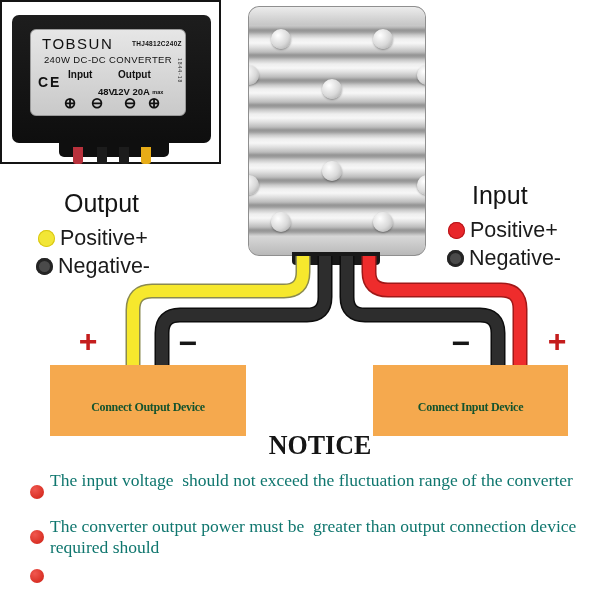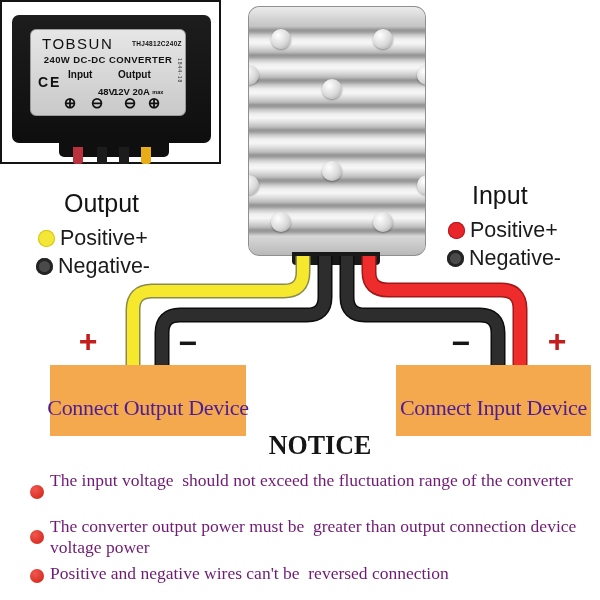--- a/index.html
+++ b/index.html
@@ -30,21 +30,21 @@
   .pw-black2 { left:117px; background:#1c1c1c; }
   .pw-yellow { left:139px; background:#e7ac17; }
 
   .device-label {
     position:absolute; left:28px; top:27px; width:156px; height:87px;
     background:linear-gradient(180deg,#e6e6e6,#c9c9c9);
     border:1px solid #9a9a9a; border-radius:6px; color:#111;
   }
   .lbl-brand  { position:absolute; left:11px; top:5px; font-size:15px; font-weight:normal; letter-spacing:1.5px; }
   .lbl-model  { position:absolute; left:101px; top:10px; font-size:6.5px; font-weight:bold; letter-spacing:.3px; }
-  .lbl-title  { position:absolute; left:0; top:24px; width:100%; text-align:center; font-size:9.5px; font-weight:bold; letter-spacing:.4px; }
+  .lbl-title  { position:absolute; left:0; top:24px; width:100%; text-align:center; font-size:9.5px; font-weight:normal; letter-spacing:.4px; }
   .lbl-ce     { position:absolute; left:7px; top:44px; font-size:14px; font-weight:bold; letter-spacing:2px; }
   .lbl-in     { position:absolute; left:37px; top:39px; font-size:10px; font-weight:bold; }
   .lbl-out    { position:absolute; left:87px; top:39px; font-size:10px; font-weight:bold; }
   .lbl-inv    { position:absolute; left:43px; top:56px; font-size:9.5px; font-weight:bold;margin-left:24px; }
   .lbl-outv   { position:absolute; left:82px; top:56px; font-size:9.5px; font-weight:bold; }
   .lbl-outv .unit { font-size:5.5px; vertical-align:1px; }
   .lbl-serial { position:absolute; right:2px; top:28px; font-size:5px; writing-mode:vertical-rl; letter-spacing:1px; color:#333; }
   .terminal { position:absolute; top:64px; width:18px; text-align:center; font-size:15px; font-weight:bold; }
   .t1{left:30px;} .t2{left:57px;} .t3{left:90px;} .t4{left:114px;}
 
@@ -77,41 +77,41 @@
   .dot-dark   { background:#4a4a4a; box-shadow:inset 0 0 0 3px #242424; }
   .dot-red    { background:#e8262a; box-shadow:inset 0 0 0 1px #b51519; }
   .legend-label { font-size:21.5px; color:#1b1b1b; }
 
   
   .device-box {
     top:365px; width:196px; height:71px; background:#F5A94E;
     display:flex; align-items:center; justify-content:center; padding-top:14px;
   }
   .device-box span {
-    font-family:"Liberation Serif", serif; font-weight:normal; font-size:22px;
-    color:#4c1d95; letter-spacing:-0.3px; white-space:nowrap;
+    font-family:"Liberation Serif", serif; font-weight:bold; font-size:12px;
+    color:#14532d; letter-spacing:-0.3px; white-space:nowrap;
   }
   .sign { width:30px; text-align:center; font-size:32px; font-weight:bold; line-height:1; }
   .sign-plus  { color:#c41d1d; }
   .sign-minus { color:#161616; }
 
   
   .notice-title {
     left:250px; top:430px; width:140px; text-align:center;
     font-family:"Liberation Serif", serif; font-weight:bold; font-size:26px;
     color:#151515; transform:scaleY(1.08); letter-spacing:0px;
   }
   .bullet-dot {
     position:absolute; width:14px; height:14px; border-radius:50%;
     background:radial-gradient(circle at 35% 32%, #f0574f, #d93025 70%, #b3221a);
   }
   .bullet-text {
     position:absolute; left:50px; width:545px;
     font-family:"Liberation Serif", serif; font-size:17.5px; line-height:21px;
-    color:#701a75;
+    color:#0f766e;
   }
   .bullet-line { white-space:pre-wrap; }
 </style>
 </head>
 <body>
 
 <div id="canvas">
 
   <div class="abs photo-frame">
     <div class="device-body"></div>
@@ -185,35 +185,32 @@
   </div>
 
   <div class="abs sign sign-plus" style="left:73px;top:325px;">+</div>
   <div class="abs sign sign-minus" style="left:173px;top:327px;">−</div>
   <div class="abs sign sign-minus" style="left:446px;top:327px;">−</div>
   <div class="abs sign sign-plus" style="left:542px;top:325px;">+</div>
 
   <div class="abs device-box" style="left:50px;">
     <span>Connect Output Device</span>
   </div>
-  <div class="abs device-box" style="left:396px;width:195px;text-align:center;">
+  <div class="abs device-box" style="left:373px;width:195px;text-align:center;">
     <span>Connect Input Device</span>
   </div>
 
   <div class="abs notice-title">NOTICE</div>
 
   <div class="bullet-dot" style="left:30px;top:485px;"></div>
   <div class="bullet-text" style="top:470px;">
     <div class="bullet-line">The input voltage  should not exceed the fluctuation range of the converter</div>
   </div>
 
   <div class="bullet-dot" style="left:30px;top:530px;"></div>
   <div class="bullet-text" style="top:516px;">
     <div class="bullet-line">The converter output power must be  greater than output connection device</div>
-    <div class="bullet-line">voltage power</div>
+    <div class="bullet-line">required should</div>
   </div>
 
   <div class="bullet-dot" style="left:30px;top:569px;"></div>
-  <div class="bullet-text" style="top:563px;">
-    <div class="bullet-line">Positive and negative wires can't be  reversed connection</div>
-  </div>
 
 </div>
 
 </body></html>

